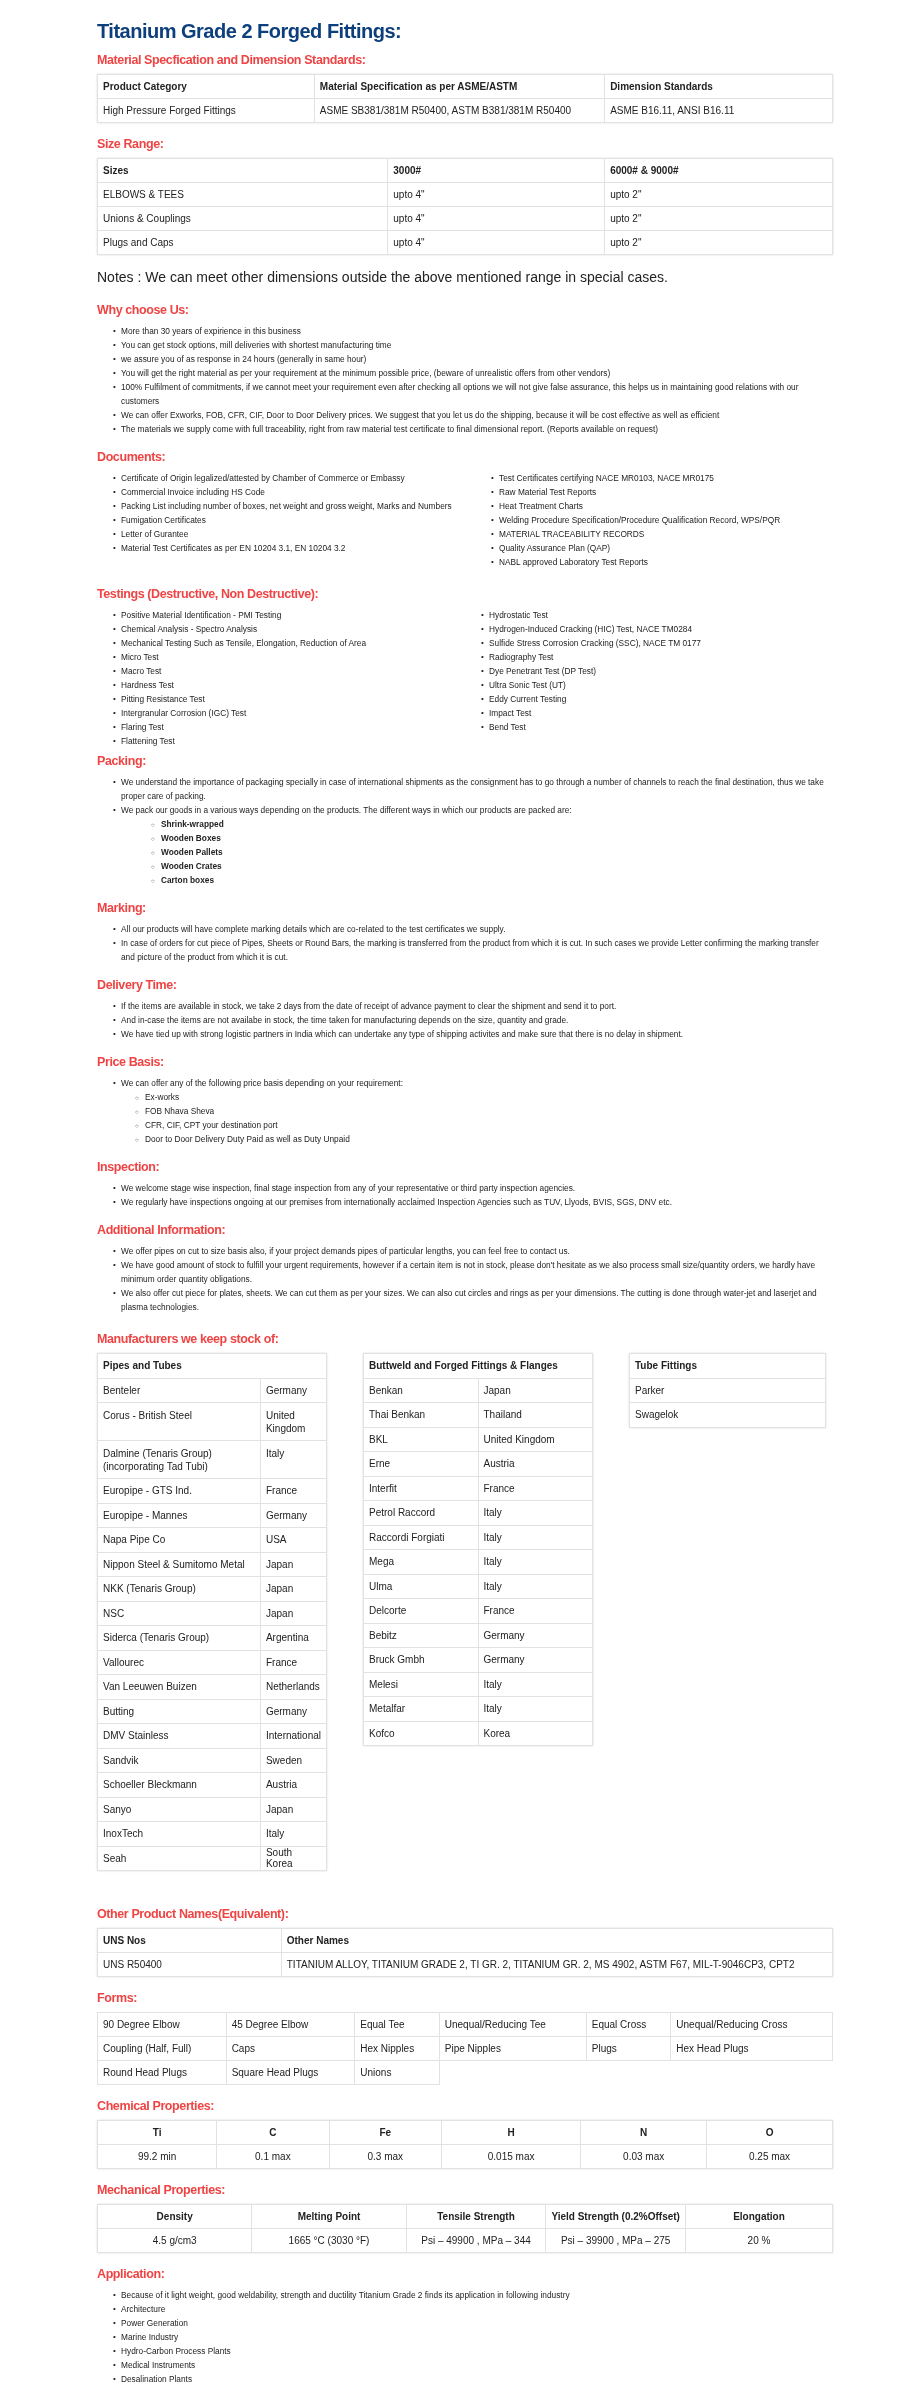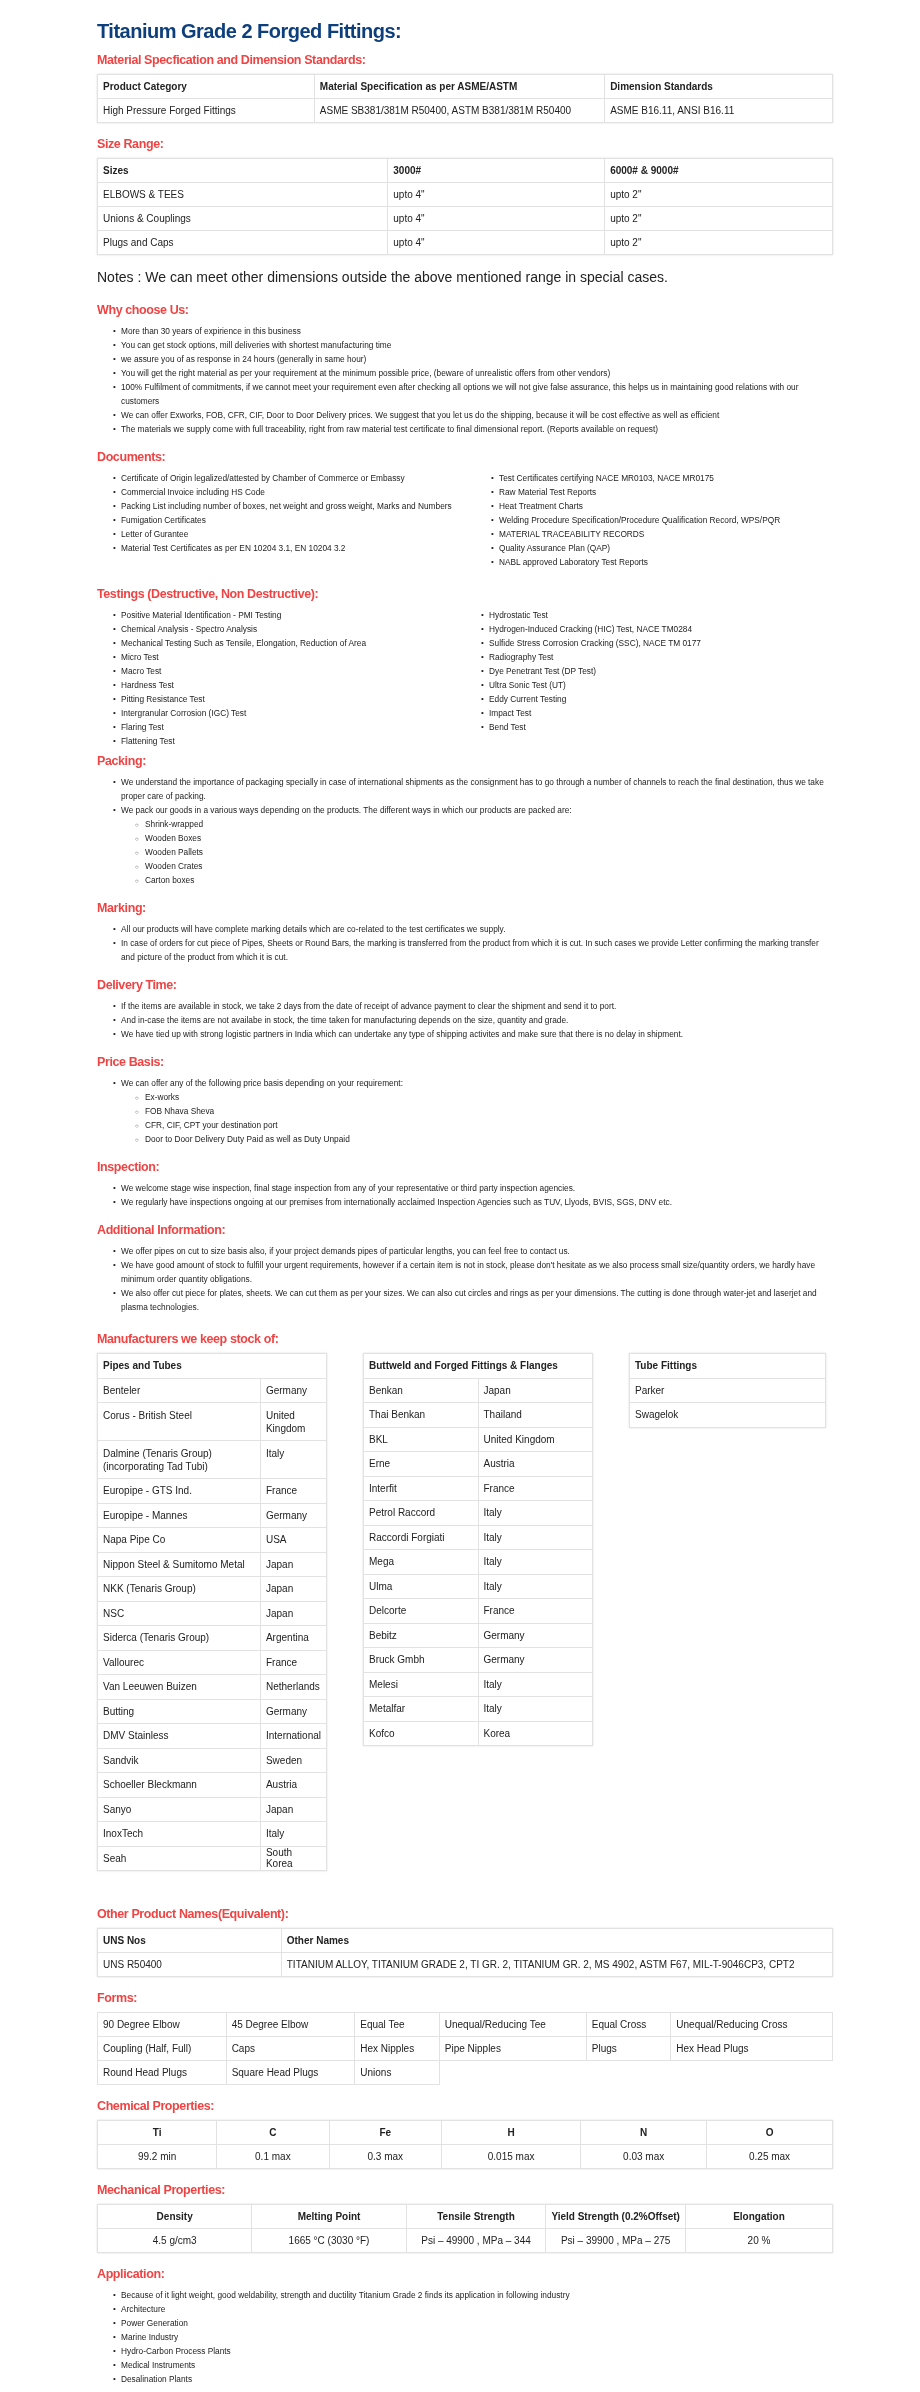--- a/index.html
+++ b/index.html
@@ -143,21 +143,21 @@
       </ul>
     </div>
   </div>
 
   <div class="sec">
     <h2>Packing:</h2>
     <ul>
       <li>We understand the importance of packaging specially in case of international shipments as the consignment has to go through a number of channels to reach the final destination, thus we take proper care of packing.</li>
       <li>We pack our goods in a various ways depending on the products. The different ways in which our products are packed are:</li>
     </ul>
-    <ul class="sub" style="margin-left:48px;">
+    <ul class="sub" style="margin-left:64px;font-weight:bold;">
       <li>Shrink-wrapped</li>
       <li>Wooden Boxes</li>
       <li>Wooden Pallets</li>
       <li>Wooden Crates</li>
       <li>Carton boxes</li>
     </ul>
   </div>
 
   <div class="sec">
     <h2>Marking:</h2>

